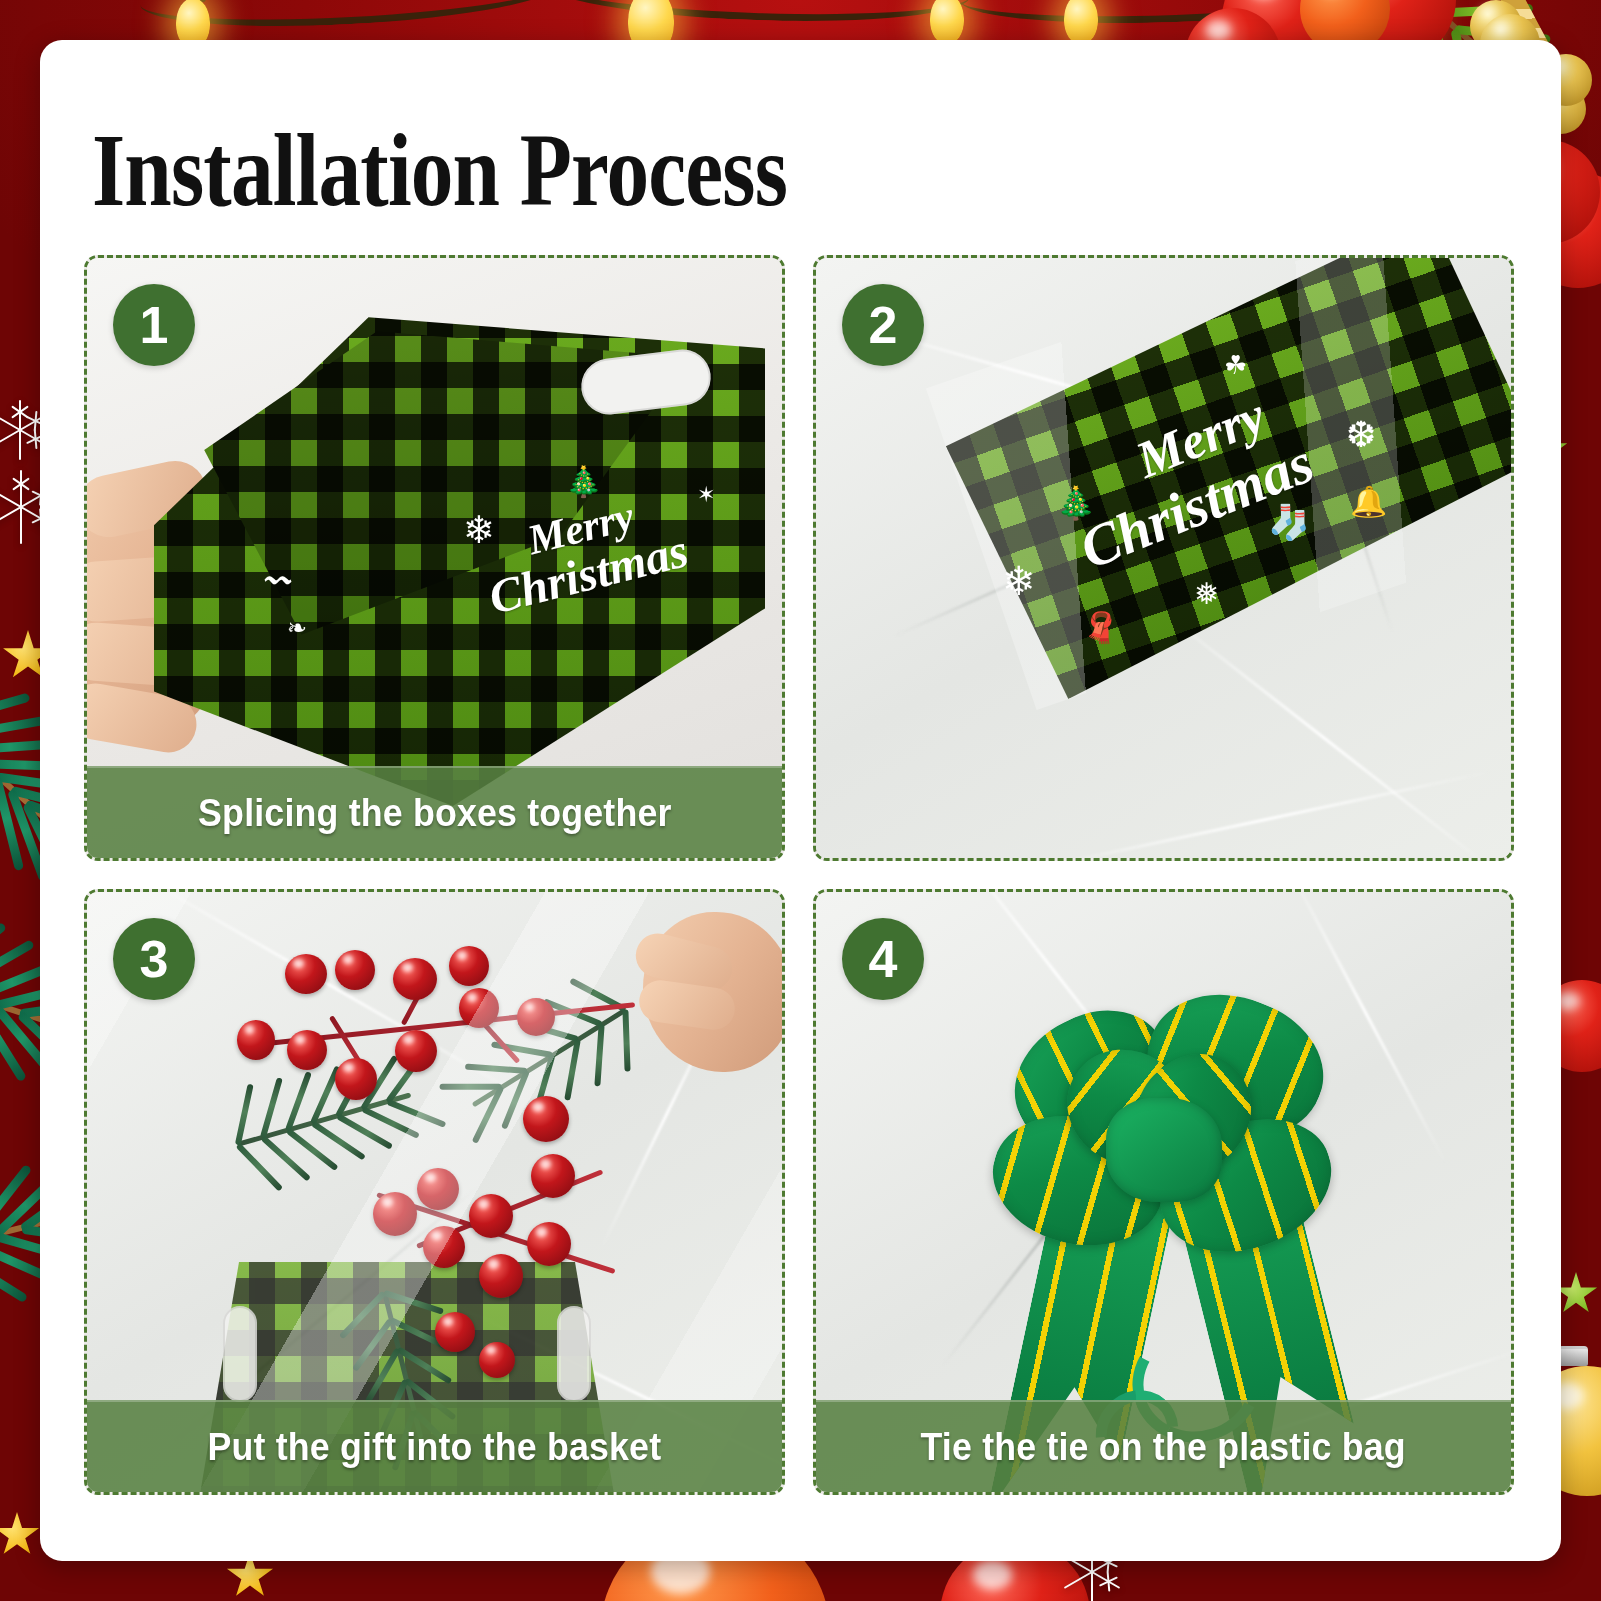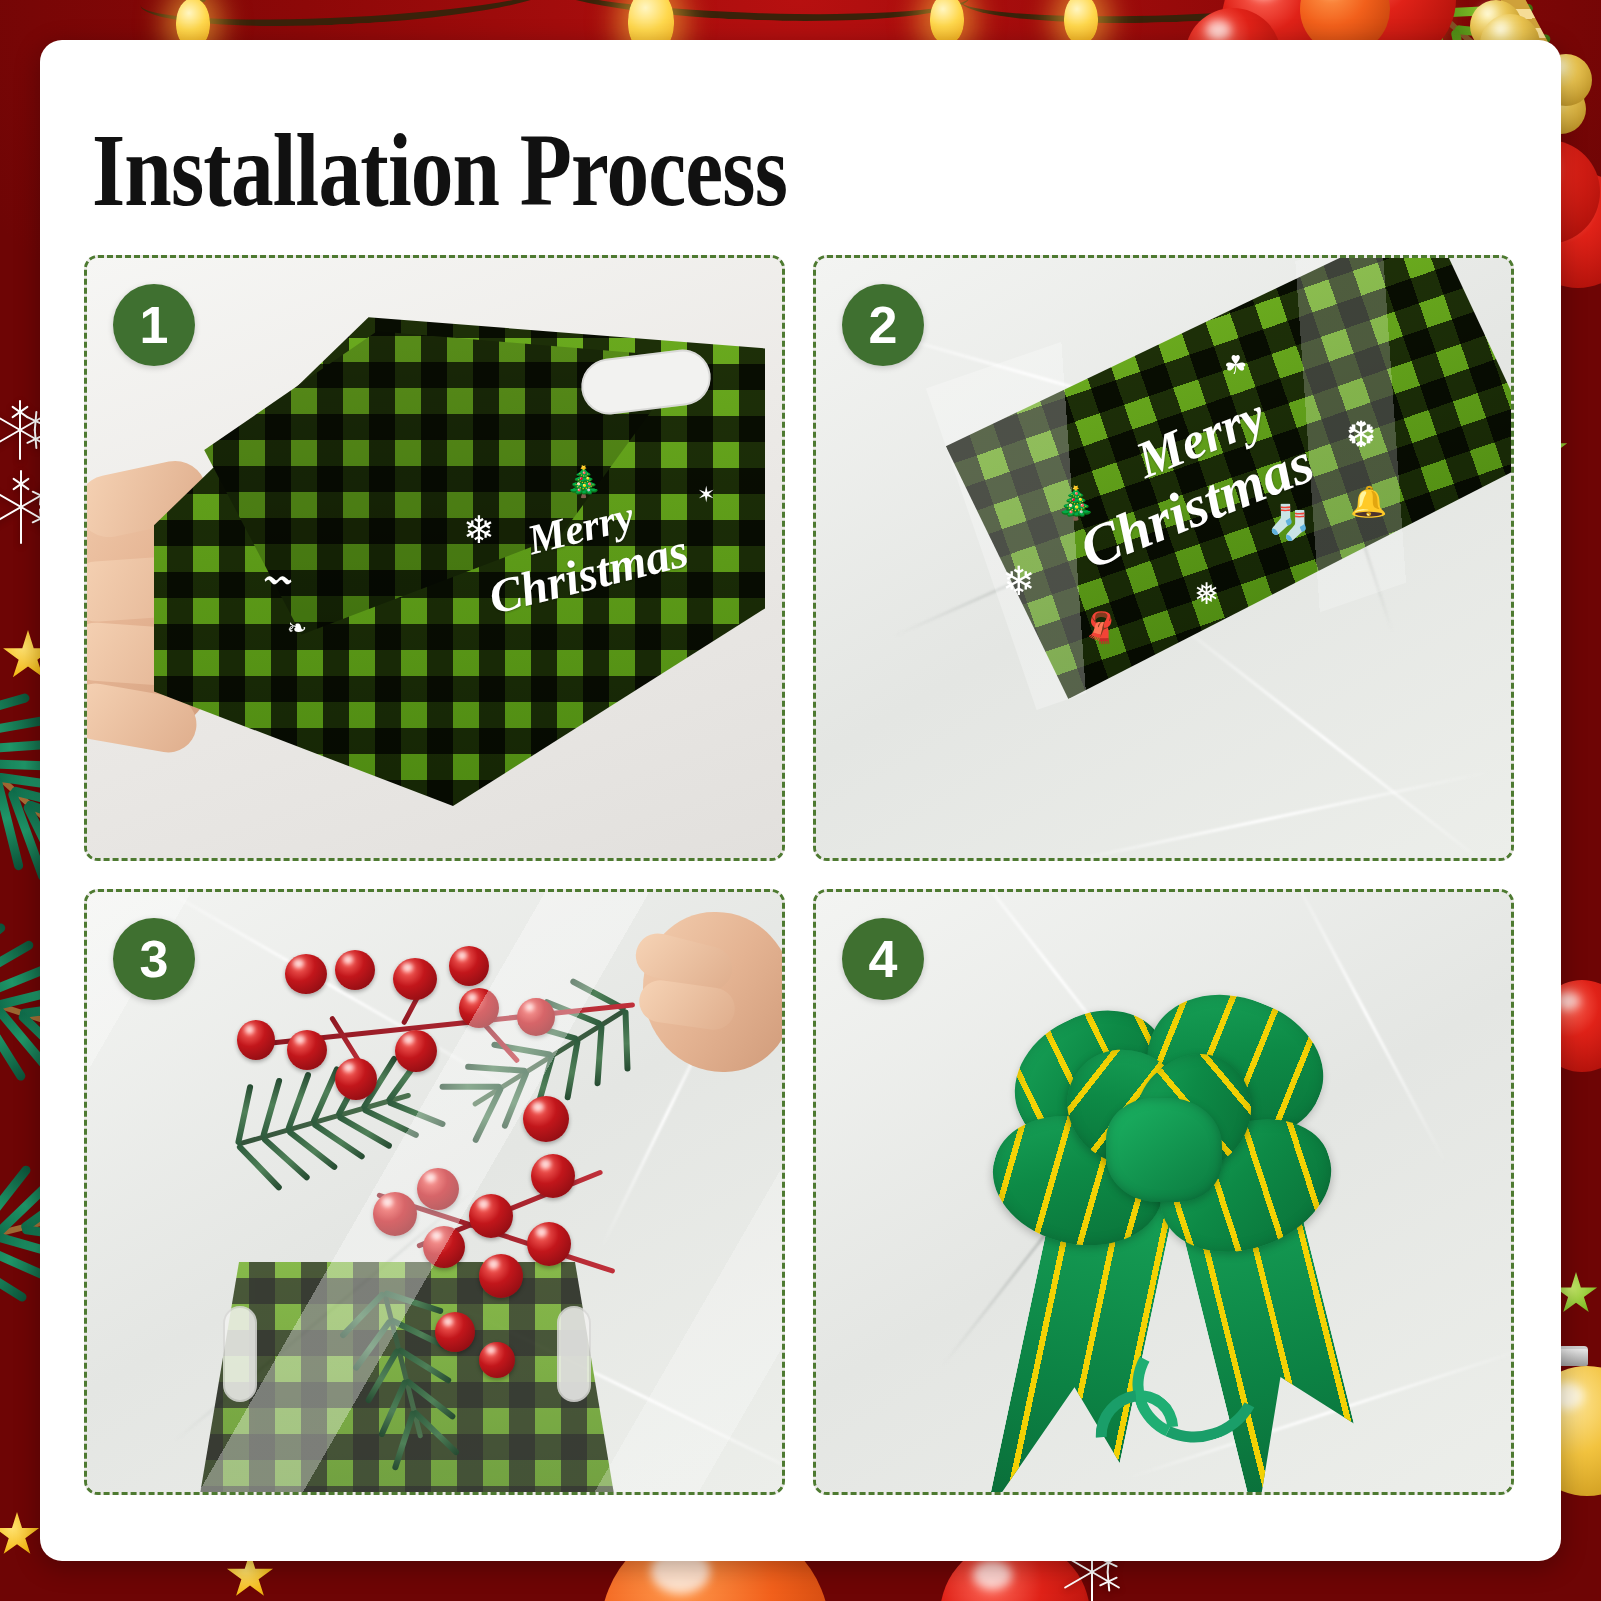--- a/index.html
+++ b/index.html
@@ -524,20 +524,23 @@
           <div class="script" style="left:440px;top:246px;font-size:42px;transform:rotate(-14deg);">Merry</div>
           <div class="script" style="left:400px;top:288px;font-size:48px;transform:rotate(-14deg);">Christmas</div>
           <div class="glyph" style="left:376px;top:250px;font-size:38px;">❄</div>
           <div class="glyph" style="left:478px;top:206px;font-size:30px;">🎄</div>
           <div class="glyph" style="left:610px;top:224px;font-size:22px;">✶</div>
           <div class="glyph" style="left:178px;top:300px;font-size:26px;">〰</div>
           <div class="glyph" style="left:200px;top:356px;font-size:24px;">❧</div>
         </div>
 
         <div class="badge">1</div>
+        <div class="caption">
+          <span>Splicing the boxes together</span>
+        </div>
       </div>
 
       <div class="panel">
         <div class="photo">
           <div class="bg-cello"></div>
           <div class="crease" style="left:20px;top:120px;width:420px;transform:rotate(16deg);"></div>
           <div class="crease dark" style="left:60px;top:300px;width:380px;transform:rotate(-24deg);"></div>
           <div class="crease" style="left:300px;top:480px;width:420px;transform:rotate(38deg);"></div>
           <div class="crease" style="left:220px;top:560px;width:460px;transform:rotate(-12deg);"></div>
           <div class="crease dark" style="left:380px;top:230px;width:300px;transform:rotate(72deg);"></div>
@@ -654,20 +657,23 @@
           <div class="berry" style="left:444px;top:262px;width:44px;height:44px;"></div>
           <div class="berry" style="left:440px;top:330px;width:44px;height:44px;"></div>
           <div class="berry" style="left:348px;top:420px;width:40px;height:40px;"></div>
           <div class="berry" style="left:392px;top:450px;width:36px;height:36px;"></div>
 
           <div class="deco" style="left:0;top:0;width:100%;height:100%;
                background: linear-gradient(120deg, rgba(255,255,255,.30) 0 10%, rgba(255,255,255,0) 10% 44%, rgba(255,255,255,.34) 44% 54%, rgba(255,255,255,0) 54% 82%, rgba(255,255,255,.26) 82% 92%, rgba(255,255,255,0) 92%);"></div>
         </div>
 
         <div class="badge">3</div>
+        <div class="caption">
+          <span>Put the gift into the basket</span>
+        </div>
       </div>
 
       <div class="panel">
         <div class="photo">
           <div class="bg-cello"></div>
           <div class="crease" style="left:30px;top:80px;width:420px;transform:rotate(52deg);"></div>
           <div class="crease dark" style="left:60px;top:340px;width:340px;transform:rotate(-52deg);"></div>
           <div class="crease" style="left:380px;top:120px;width:340px;transform:rotate(62deg);"></div>
           <div class="crease" style="left:300px;top:520px;width:420px;transform:rotate(-18deg);"></div>
 
@@ -681,17 +687,20 @@
           <div class="loop" style="left:330px;top:106px;width:178px;height:138px;transform:rotate(22deg);"></div>
           <div class="loop" style="left:176px;top:226px;width:172px;height:126px;transform:rotate(16deg);"></div>
           <div class="loop" style="left:342px;top:232px;width:176px;height:124px;transform:rotate(-18deg);"></div>
           <div class="loop" style="left:250px;top:160px;width:124px;height:112px;transform:rotate(38deg);"></div>
           <div class="loop" style="left:318px;top:166px;width:120px;height:110px;transform:rotate(-40deg);"></div>
 
           <div class="knot" style="left:290px;top:206px;width:116px;height:104px;"></div>
         </div>
 
         <div class="badge">4</div>
+        <div class="caption">
+          <span>Tie the tie on the plastic bag</span>
+        </div>
       </div>
 
     </div>
   </div>
 </div>
 
 </body></html>

